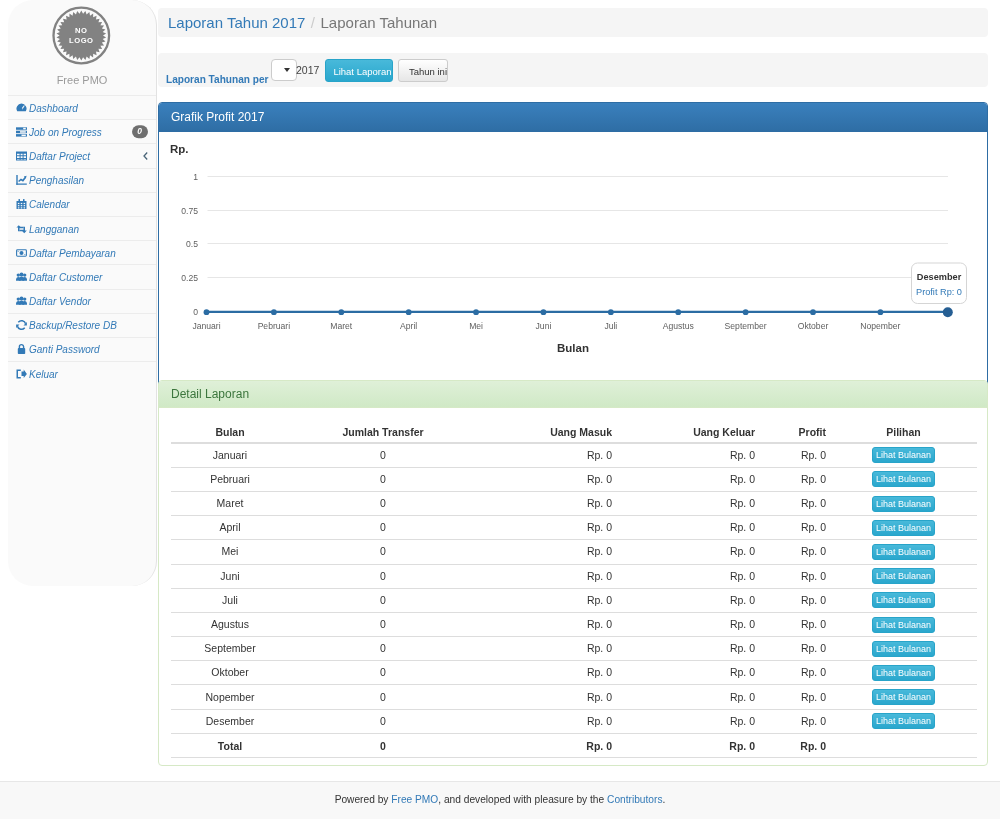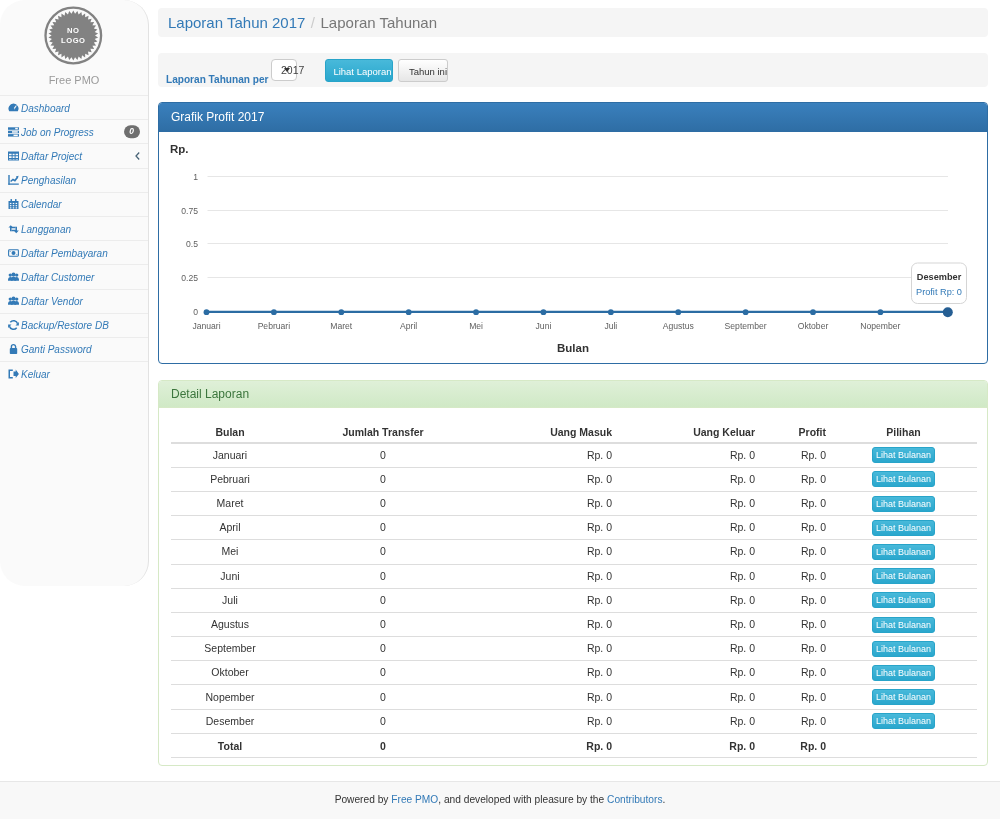--- a/index.html
+++ b/index.html
@@ -1,42 +1,42 @@
 <!DOCTYPE html>
 <html><head>
 <meta charset="utf-8">
 <style>
 * { margin:0; padding:0; box-sizing:border-box; }
 html,body { width:1000px; height:819px; background:#fff; font-family:"Liberation Sans", sans-serif; position:relative; overflow:hidden; }
 a { text-decoration:none; color:#337ab7; }
 
-#sidebar { position:absolute; left:0; top:0; width:149px; height:586px; background:#fafafa; border-right:1px solid #e2e2e2;border-radius:25px; }
+#sidebar { position:absolute; left:8px; top:0; width:149px; height:586px; background:#fafafa; border-right:1px solid #e2e2e2;border-radius:25px; }
 #logo { position:absolute; left:0; top:0; width:148px; text-align:center; }
 #freepmo { position:absolute; top:74px; width:148px; text-align:center; font-size:11px; color:#9a9a9a; }
 #menu { position:absolute; top:95px; width:148px; list-style:none;font-style:italic; }
 #menu li { height:24.2px; border-top:1px solid #ececec; font-size:10px; color:#337ab7; position:relative; }
 #menu li .mi { position:absolute; left:8px; top:50%; transform:translateY(-50%); width:11px; height:11px; }
 #menu li .mt { position:absolute; left:21px; top:50%; transform:translateY(-50%); white-space:nowrap; }
 .badge0 { position:absolute; right:8.5px; top:50%; transform:translateY(-50%); width:16px; height:13.5px; border-radius:7px; background:#6f6f6f; color:#fff; font-size:8.5px; font-weight:bold; text-align:center; line-height:13.5px; }
 .chev { position:absolute; right:8px; top:50%; transform:translateY(-50%); width:5px; height:9px; }
 
 #content { position:absolute; left:158px; top:0; width:830px; }
 #crumb { position:absolute; left:0; top:8px; width:830px; height:29px; background:#f5f5f5; border-radius:4px; font-size:15px; line-height:29px; padding-left:10px; color:#777; }
 #crumb .sep { color:#ccc; padding:0 5.5px; }
 #formbar { position:absolute; left:0; top:53px; width:830px; height:34px; background:#f5f5f5; border-radius:4px; }
 #formbar .lbl { position:absolute; left:8px; top:10px; height:34px; line-height:34px; font-size:10.1px; font-weight:bold; color:#337ab7; }
-#ysel { position:absolute; left:113px; top:6px; width:26px; height:22px; background:#fff; border:1px solid #ccc; border-radius:4px; font-size:10.5px; color:#444; line-height:20px; padding-left:9px; }
+#ysel { position:absolute; left:113px; top:6px; width:26px; height:22px; background:#fff; border:1px solid #ccc; border-radius:4px; font-size:10.5px; color:#444; line-height:20px; padding-left:24px; }
 #ysel .arr { position:absolute; right:6px; top:8px; width:0; height:0; border-left:3.5px solid transparent; border-right:3.5px solid transparent; border-top:4px solid #333; }
 .btn { position:absolute; height:23px; border-radius:3px; font-size:9.5px; text-align:right; line-height:23px; }
 #btn-lihat { left:167px; top:5.5px; width:67.5px; background:linear-gradient(#48b9da,#2aa7cd); border:1px solid #28a4c9; color:#fff; }
 #btn-tahun { left:240px; top:5.5px; width:50px; background:linear-gradient(#ffffff,#e6e6e6); border:1px solid #ccc; color:#333; }
 #chart { display:block; }
 
 .panel { position:absolute; left:0; width:830px; border-radius:4px; background:#fff; }
-#panel-chart { top:102px; height:262px; border:1px solid #2e6da4; }
+#panel-chart { top:102px; height:340px; border:1px solid #2e6da4; }
 #panel-chart .ph { height:28.5px; background:linear-gradient(#3a80bd,#2e6da4); border-radius:3px 3px 0 0; color:#fff; font-size:12px; line-height:28.5px; padding-left:12px; }
 #panel-detail { top:380px; height:386px; border:1px solid #d6e9c6; }
 #panel-detail .ph { height:27px; background:linear-gradient(#dff0d8,#d0e9c6); border-radius:3px 3px 0 0; color:#3c763d; font-size:12px; line-height:27px; padding-left:12px; border-bottom:1px solid #d6e9c6; }
 
 #tbl { position:absolute; left:12px; top:39px; width:806px; border-collapse:collapse; font-size:10.5px; color:#333; }
 #tbl th { font-weight:bold; border-bottom:2px solid #ddd; padding:6.3px 12px 2.3px; line-height:13px; }
 #tbl td { border-top:1px solid #ddd; padding:3.6px 12px; line-height:13px; }
 #tbl tbody tr:last-child td { border-bottom:1px solid #ddd; padding-top:6.2px; padding-bottom:4.2px; }
 #tbl .c { text-align:center; } #tbl .r { text-align:right; }
 .btn-xs { display:block; margin:0 auto 0 22px; width:63px; height:16px; background:linear-gradient(#48b9da,#2aa7cd); border:1px solid #28a4c9; border-radius:3px; color:#fff; font-size:9px; line-height:14px; text-align:center; }

